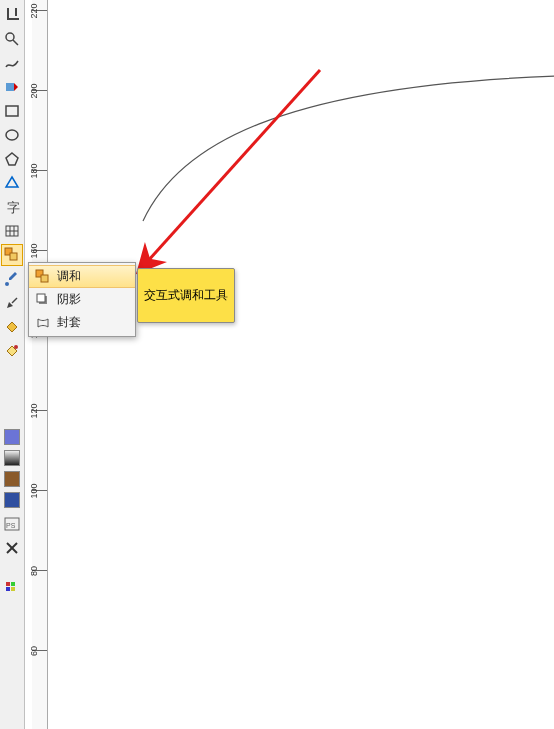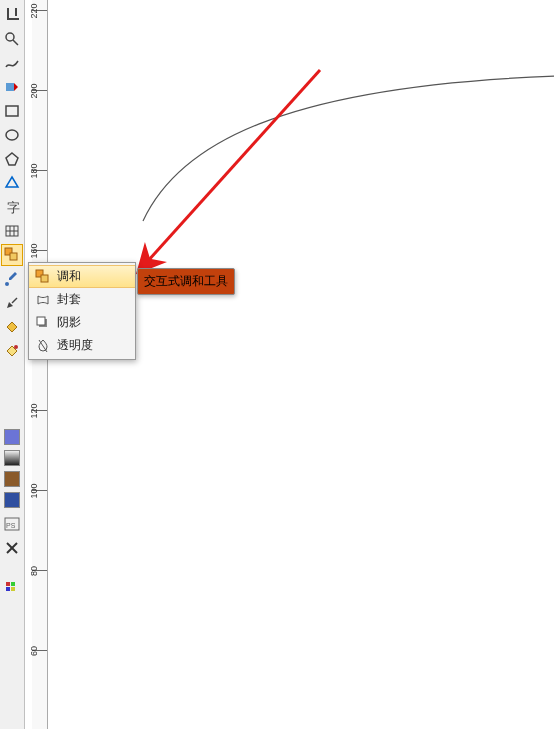--- a/index.html
+++ b/index.html
@@ -90,23 +90,23 @@
     border-bottom: 1px solid #f0c36d;
     height: 23px;
     align-items: center;
   }
   .flyout-item .icon { width: 16px; height: 16px; display:flex; align-items:center; justify-content:center;}
   .flyout-item .label { color: #222; }
   .tooltip {
     position: absolute;
     left: 137px;
     top: 268px;
-    background: #c2410c;
+    background: #fde047;
     border: 1px solid #8a8a8a;
-    padding: 4px 6px;
+    padding: 18px 6px;
     font-size: 12px;
     border-radius: 2px;
     box-shadow: 1px 2px 4px rgba(0,0,0,.25);
   }
   .arrow {
     position: absolute;
     pointer-events: none;
   }
   .x-btn {
     width:14px;height:14px;display:flex;align-items:center;justify-content:center;
@@ -283,40 +283,31 @@
       <svg viewBox="0 0 16 16">
           <rect x="1" y="1" width="7" height="7" fill="#f0a030" stroke="#a06010"></rect>
           <rect x="6" y="6" width="7" height="7" fill="#f0c860" stroke="#a06010"></rect>
         </svg>
     </span>
     <span class="label">调和</span>
   </div>
   <div class="flyout-item">
     <span class="icon">
       <svg viewBox="0 0 16 16">
-          <path d="M3 4c3 2 7 2 10 0v8c-3-2-7-2-10 0V4z" fill="none" stroke="#555"></path>
-        </svg>
-    </span>
-    <span class="label">封套</span>
-  </div>
-  <div class="flyout-item">
-    <span class="icon">
-      <svg viewBox="0 0 16 16">
           <rect x="4" y="4" width="8" height="8" fill="#888"></rect>
           <rect x="2" y="2" width="8" height="8" fill="#fff" stroke="#555"></rect>
         </svg>
     </span>
     <span class="label">阴影</span>
   </div>
   <div class="flyout-item">
     <span class="icon">
       <svg viewBox="0 0 16 16">
-          <path d="M8 2c3 3 4 5 4 7a4 4 0 01-8 0c0-2 1-4 4-7z" fill="none" stroke="#555"></path>
-          <line x1="4" y1="2" x2="12" y2="14" stroke="#555"></line>
+          <path d="M3 4c3 2 7 2 10 0v8c-3-2-7-2-10 0V4z" fill="none" stroke="#555"></path>
         </svg>
     </span>
-    <span class="label">透明度</span>
+    <span class="label">封套</span>
   </div>
 </div>
 
 <div class="tooltip">
   <span>交互式调和工具</span>
 </div>
 
 </body></html>

